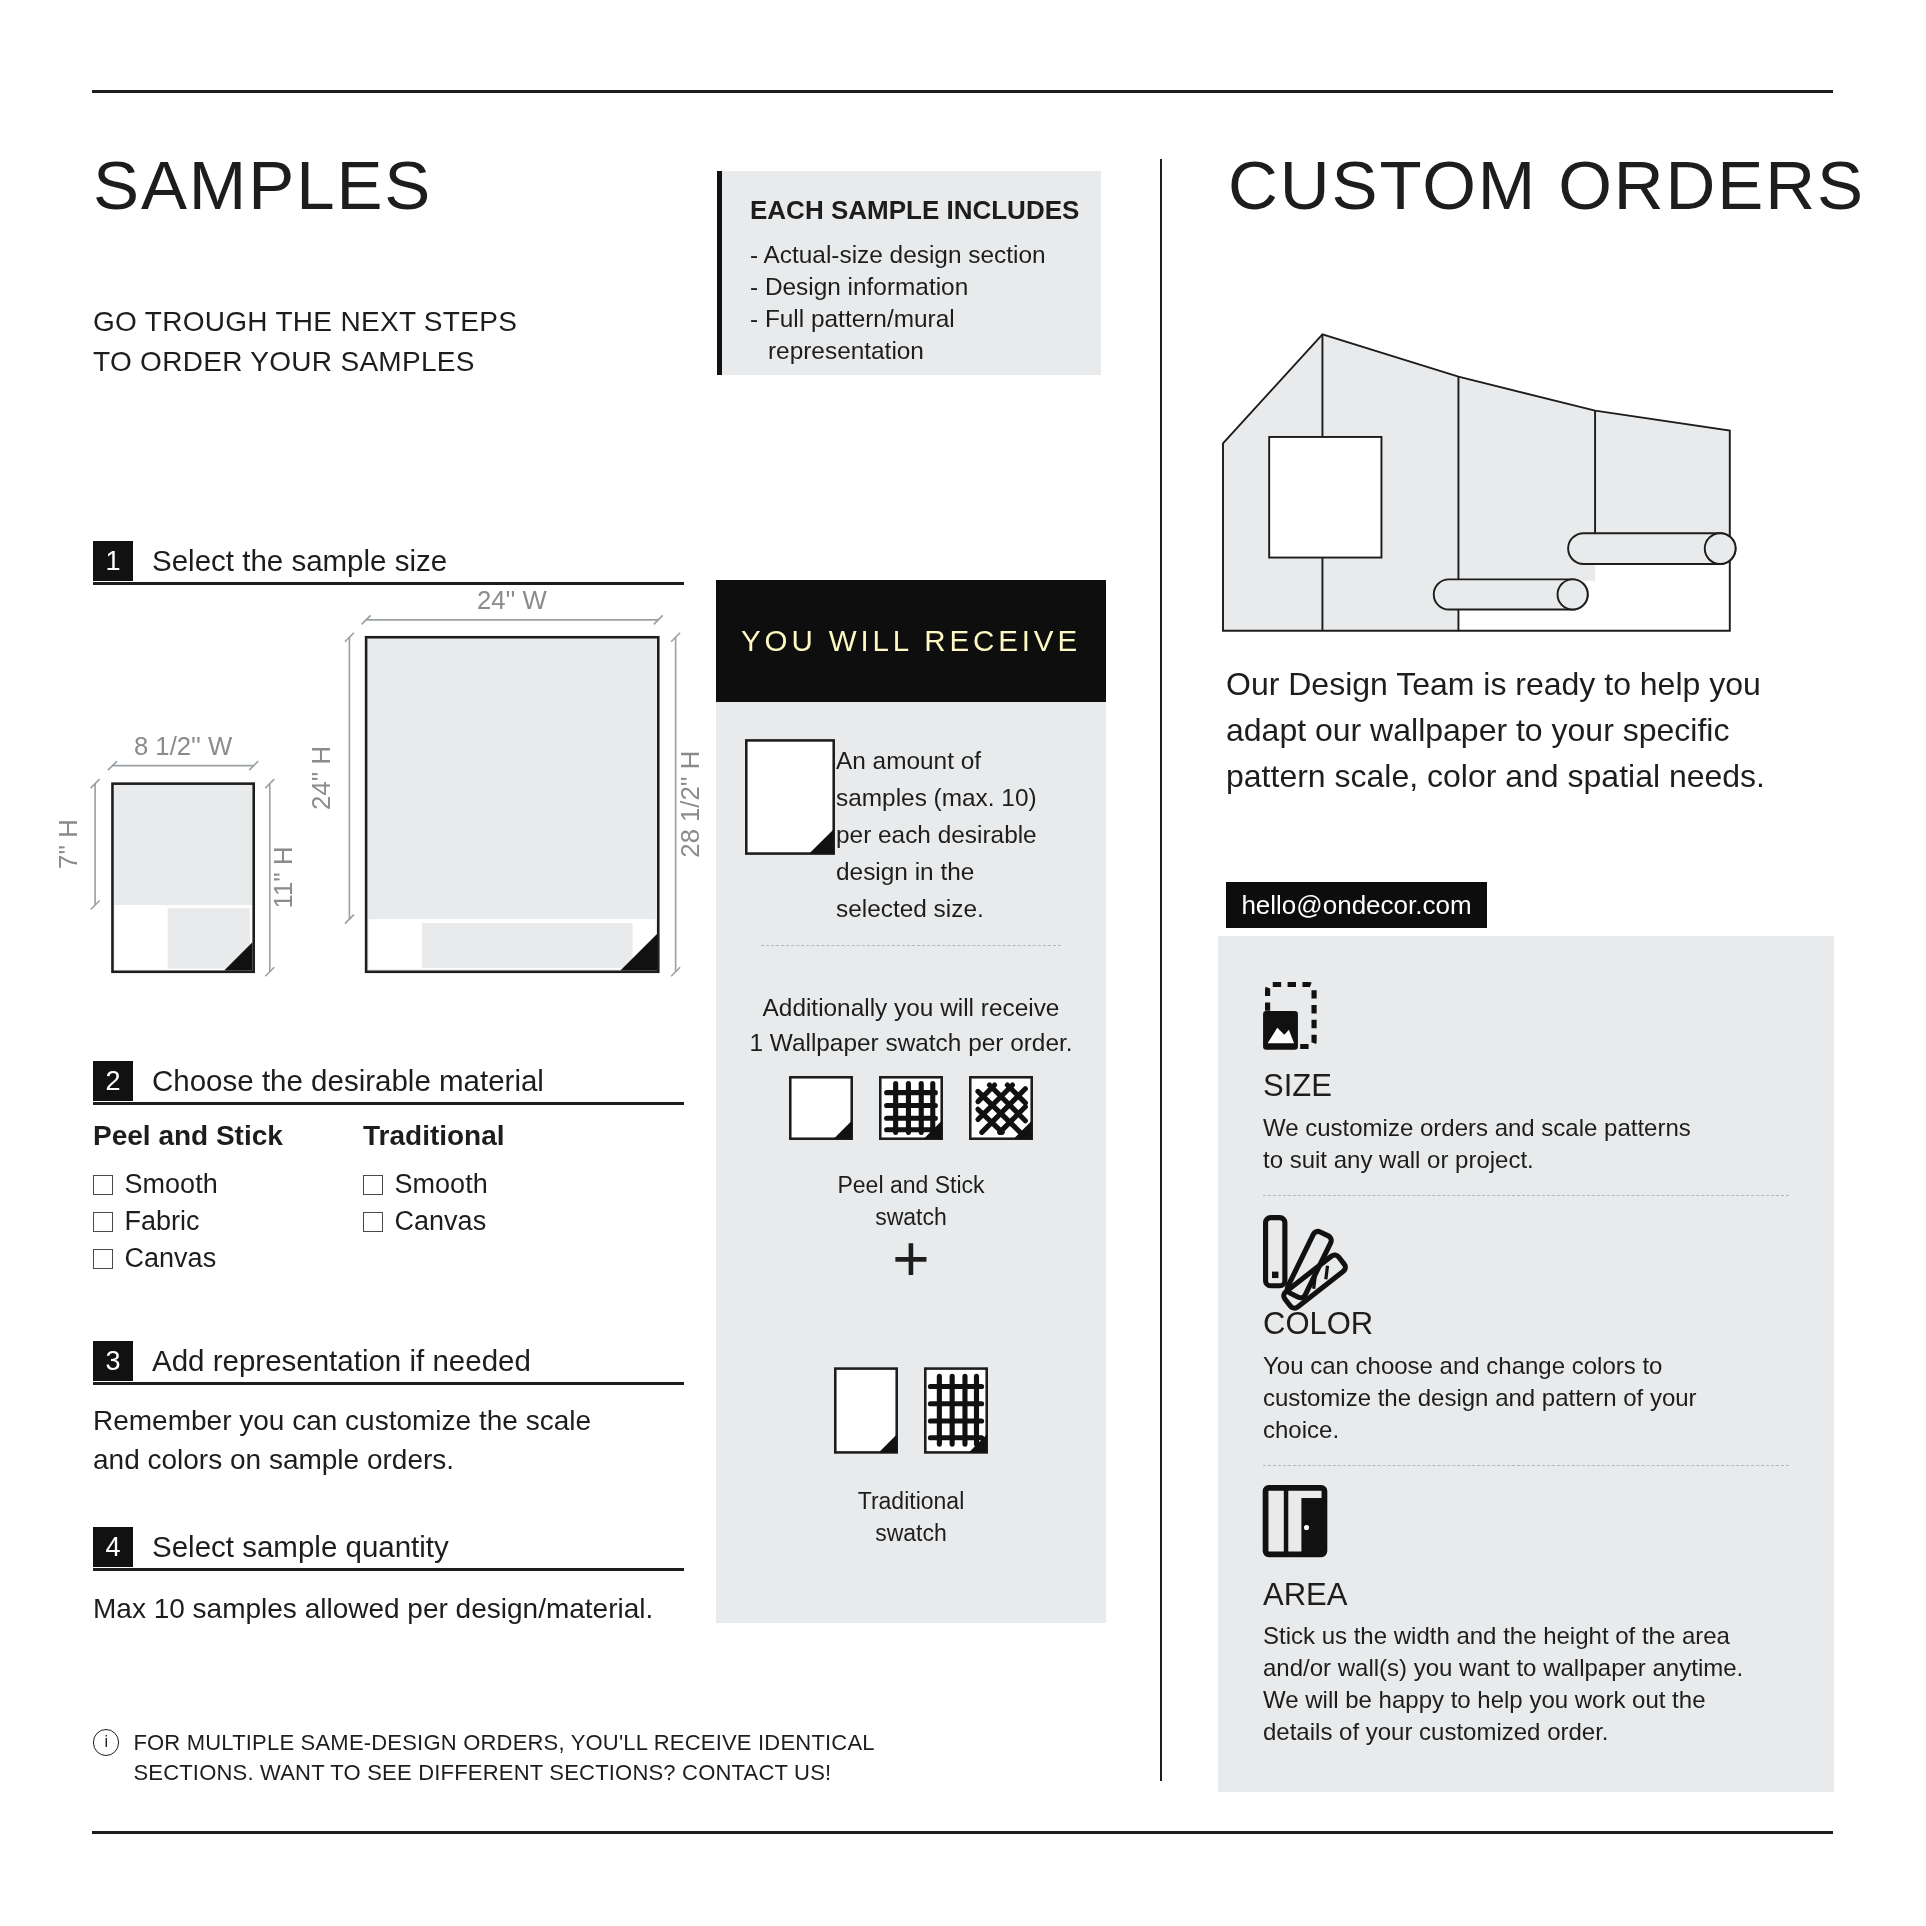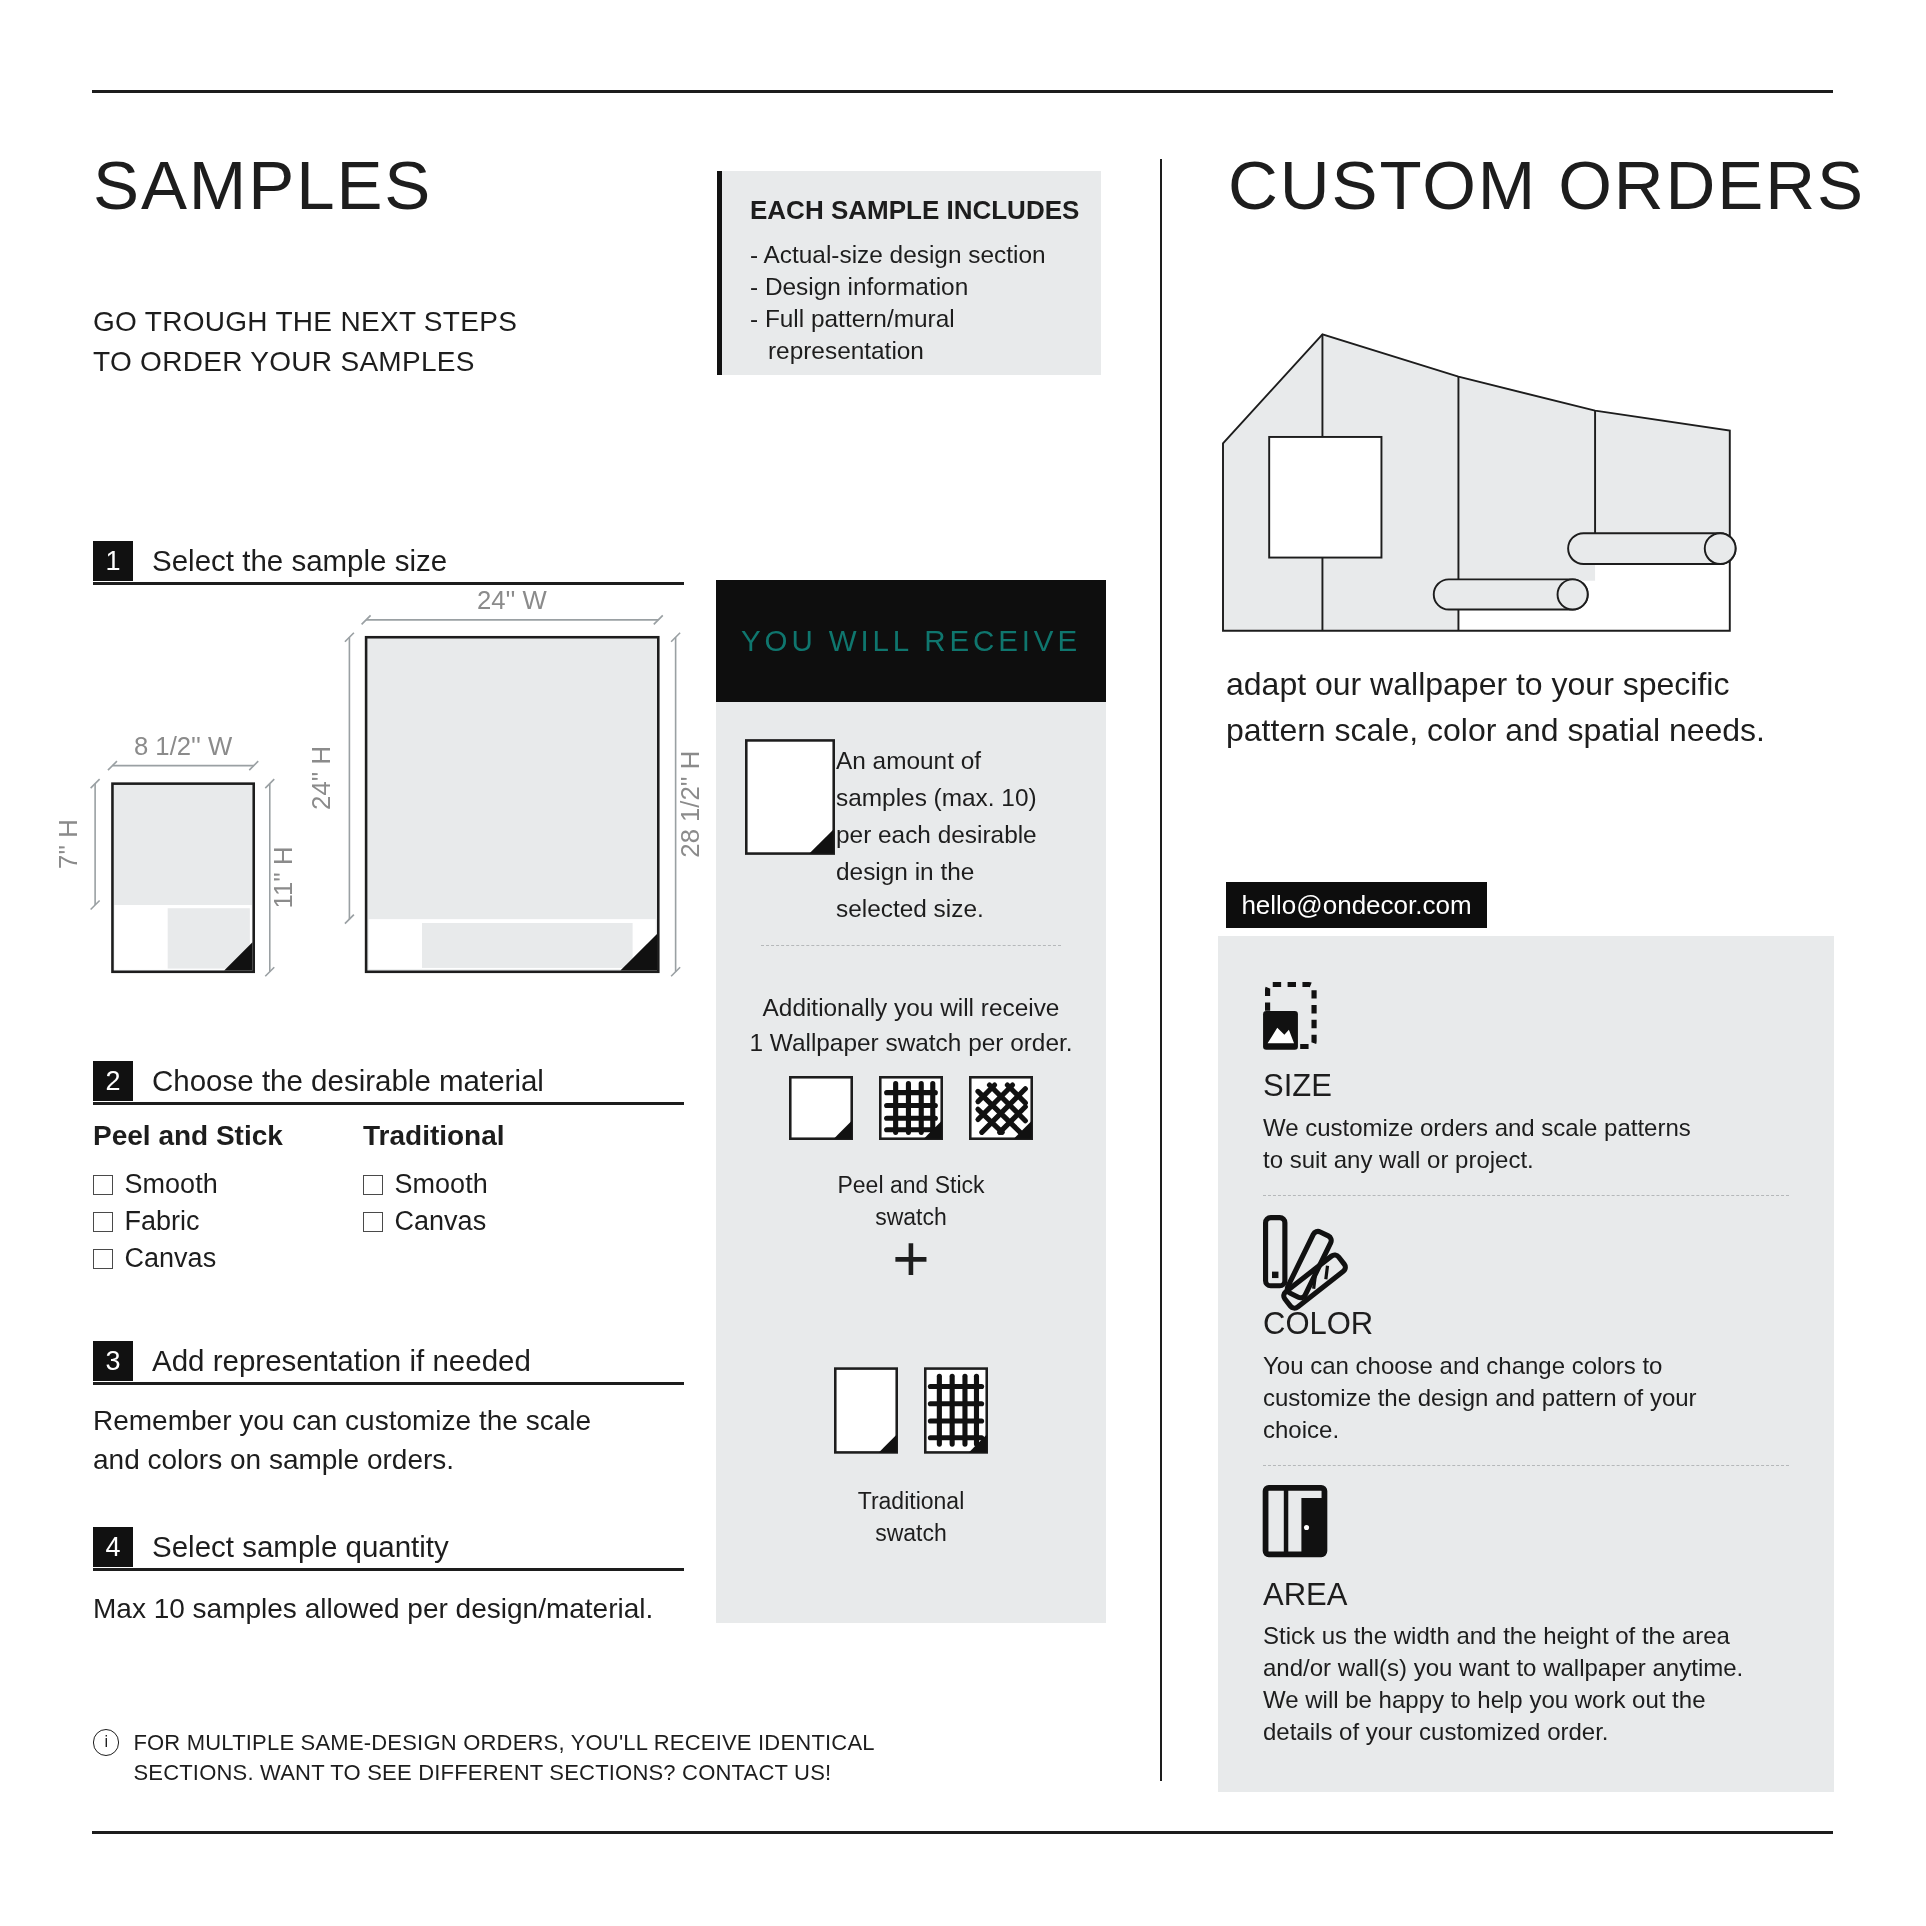--- a/index.html
+++ b/index.html
@@ -32,21 +32,21 @@
   .body-note{font-size:28px;line-height:39px;white-space:nowrap;}
 
   .footer-note{position:absolute;left:93px;top:1728px;display:flex;align-items:flex-start;}
   .info-circle{width:24.4px;height:24.4px;border:1.9px solid #1d1d1d;border-radius:50%;
     display:flex;align-items:center;justify-content:center;font-size:16px;margin-top:1.3px;flex:none;}
   .footer-lines{margin-left:14px;font-size:22px;line-height:29.5px;letter-spacing:0.2px;white-space:nowrap;}
 
   .vdiv{position:absolute;left:1160px;top:159px;width:1.9px;height:1622px;background:#1d1d1d;}
 
   .banner{position:absolute;left:716px;top:580px;width:390px;height:122px;background:#0e0e0e;
-    color:#0f766e;display:flex;align-items:center;justify-content:center;
+    color:#fef9c3;display:flex;align-items:center;justify-content:center;
     font-size:29.5px;letter-spacing:3.9px;white-space:nowrap;}
   .mid-panel{position:absolute;left:716px;top:702px;width:390px;height:921px;background:#e8eaeb;}
   .mid-text{position:absolute;left:120px;top:40px;width:244px;font-size:24.4px;line-height:37px;}
   .mid-dash{position:absolute;left:45px;top:243px;width:300px;border-top:1.3px dashed #b5b8ba;}
   .mid-center{position:absolute;left:0;width:390px;text-align:center;font-size:24.4px;line-height:35px;white-space:nowrap;}
   .swatch-row{position:absolute;left:0;width:390px;display:flex;justify-content:center;gap:26px;}
   .swatch-label{position:absolute;left:0;width:390px;text-align:center;font-size:23px;line-height:32px;}
   .plus{position:absolute;left:0;top:525px;width:390px;text-align:center;
     font-size:64px;font-weight:300;line-height:64px;}
 
@@ -292,20 +292,21 @@
       <line x1="580" y1="127" x2="580" y2="318"></line>
     </g>
     <rect x="72" y="168" width="175" height="188" fill="#ffffff" stroke="#1d1d1d" stroke-width="3"></rect>
     <path d="M562,318 L775,318 A24,24 0 0 1 775,366 L562,366 A24,24 0 0 1 562,318 Z" fill="#e8eaeb" stroke="#1d1d1d" stroke-width="3"></path>
     <circle cx="775" cy="342" r="24" fill="#e8eaeb" stroke="#1d1d1d" stroke-width="3"></circle>
     <path d="M352,390 L545,390 A23.5,23.5 0 0 1 545,437 L352,437 A23.5,23.5 0 0 1 352,390 Z" fill="#e8eaeb" stroke="#1d1d1d" stroke-width="3"></path>
     <circle cx="545" cy="413.5" r="23.5" fill="#e8eaeb" stroke="#1d1d1d" stroke-width="3"></circle>
   </svg>
 
   <div class="abs custom-desc" style="left:1226px;top:661px;">
+    <div>Our Design Team is ready to help you</div>
     <div>adapt our wallpaper to your specific</div>
     <div>pattern scale, color and spatial needs.</div>
   </div>
 
   <div class="abs" style="left:1226px;top:882px;">
     <span class="email-box">hello@ondecor.com</span>
   </div>
 
   <div class="right-panel">
     <svg class="rp-icon" width="55" height="71" viewBox="0 0 85 110">

